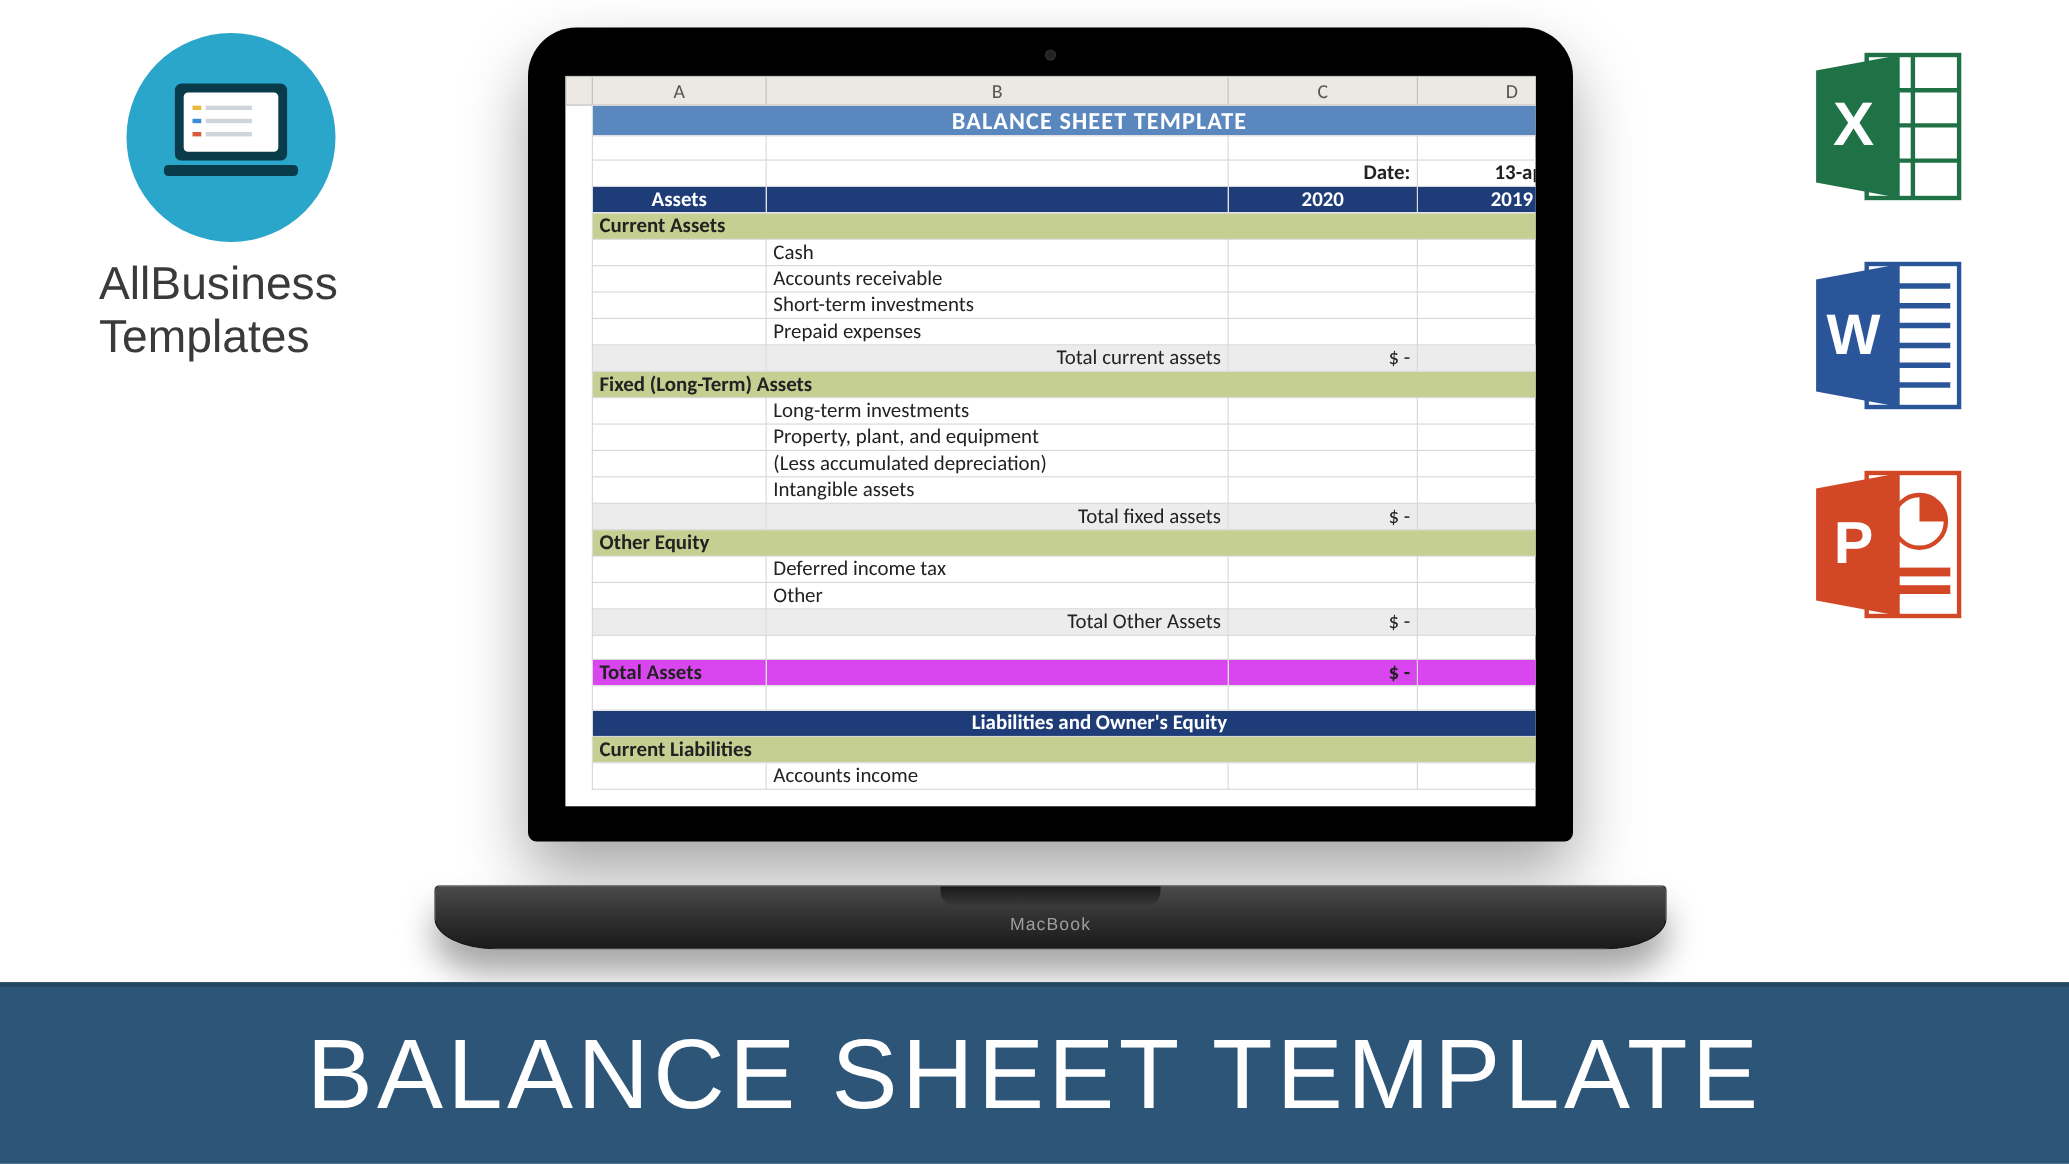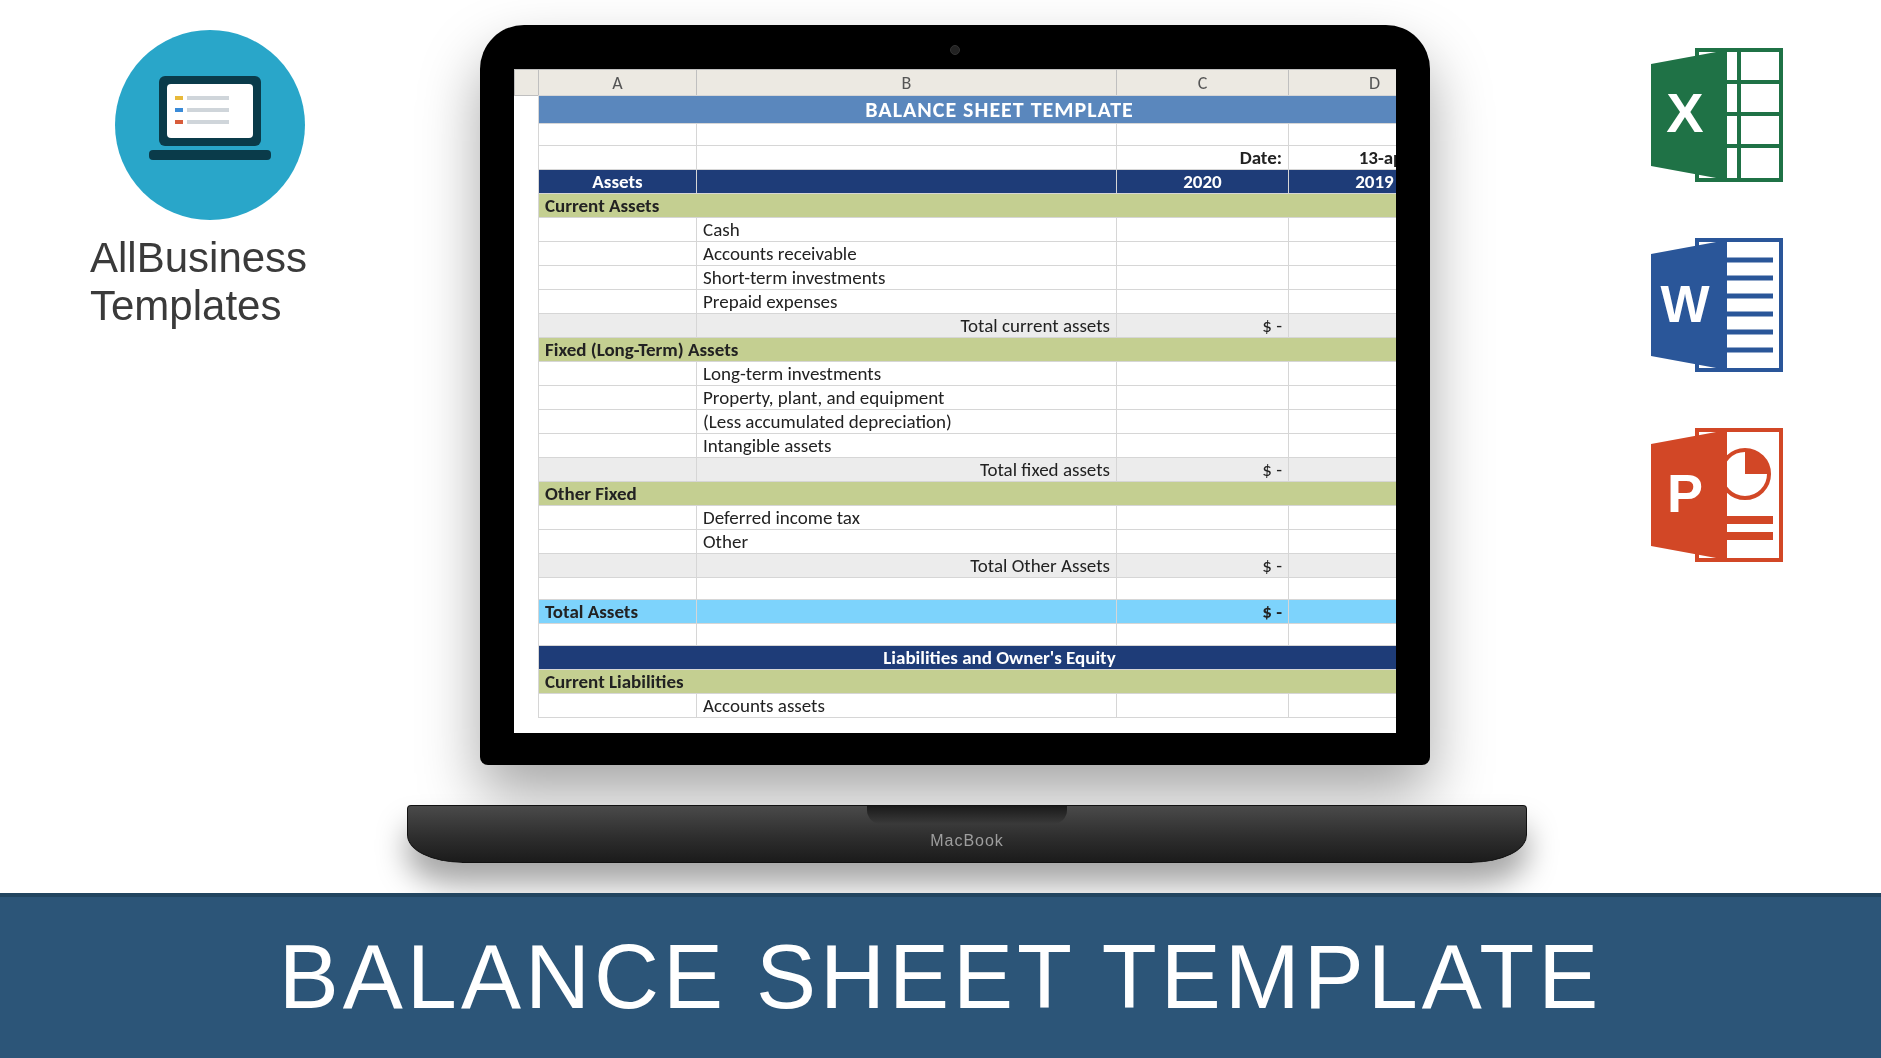--- a/index.html
+++ b/index.html
@@ -10,35 +10,35 @@
   .brand-circle { width:190px; height:190px; border-radius:50%; background:#29a6c9; margin:0 auto; display:flex; align-items:center; justify-content:center; }
   .brand-text { font-size:42px; line-height:1.15; color:#3a3a3a; margin-top:14px; font-family: "Segoe UI Light", Arial, sans-serif; font-weight:400; }
   
   .icons { position:absolute; right:80px; top:40px; width:170px; display:flex; flex-direction:column; gap:40px; align-items:center; }
   .app-icon { width:150px; height:150px; position:relative; }
   
   .laptop { position:absolute; left:395px; top:25px; width:1120px; height:860px; }
   .screen-frame { position:absolute; left:85px; top:0; width:950px; height:740px; background:#000; border-radius:44px 44px 8px 8px; padding:44px 34px 32px 34px; box-shadow: 0 30px 60px rgba(0,0,0,0.35); }
   .cam { position:absolute; top:20px; left:50%; transform:translateX(-50%); width:10px; height:10px; background:#222; border-radius:50%; border:1px solid #333;}
   .screen { width:100%; height:100%; background:#fff; overflow:hidden; position:relative; }
-  .base { position:absolute; bottom:22px; left:12px; width:1120px; height:58px; background:linear-gradient(#4a4a4a,#2e2e2e 55%,#1b1b1b); border-radius:4px 4px 56px 56px / 4px 4px 28px 28px; box-shadow:0 22px 30px rgba(0,0,0,0.35); border:1px solid #111;}
+  .base { position:absolute; bottom:22px; left:0; width:1120px; height:58px; background:linear-gradient(#4a4a4a,#2e2e2e 55%,#1b1b1b); border-radius:4px 4px 56px 56px / 4px 4px 28px 28px; box-shadow:0 22px 30px rgba(0,0,0,0.35); border:1px solid #111;}
   .base::before{ content:""; position:absolute; top:0; left:50%; transform:translateX(-50%); width:200px; height:18px; background:linear-gradient(#1a1a1a,#3a3a3a); border-radius:0 0 14px 14px;}
   .base-label { position:absolute; top:26px; left:50%; transform:translateX(-50%); color:#9e9e9e; font-size:16px; font-family:Helvetica,Arial,sans-serif; letter-spacing:1px;}
   
   .sheet { position:absolute; inset:0; font-size:19px; color:#222; }
   table.colhead { width:100%; border-collapse:collapse; table-layout:fixed; }
   table.colhead td { background:#ece9e2; border:1px solid #bfbfbf; text-align:center; font-size:18px; color:#555; height:26px; }
   .cells { position:absolute; left:24px; right:0; top:26px; bottom:0; }
   table.grid { width:100%; border-collapse:collapse; table-layout:fixed; }
   table.grid td { border:1px solid #d6d6d6; height:22px; padding:0 6px; white-space:nowrap; overflow:hidden; }
   .title-row td { background:#5a87bd; color:#fff; font-weight:bold; text-align:center; font-size:22px; height:36px; letter-spacing:1px;}
   .darkblue td { background:#1e3c78; color:#fff; font-weight:bold;text-align:center; }
   .olive td { background:#c4cf91; font-weight:bold; }
   .grey td { background:#ececec; }
-  .ltblue td { background:#7dd3fc; font-weight:bold; }
+  .ltblue td { background:#d946ef; font-weight:bold; }
   .num { text-align:right; }
   .label-col { width:158px; }
   .b-col { width:420px; }
   .c-col { width:172px; }
   .d-col { width:172px; }
   
   .banner { position:absolute; left:0; bottom:0; width:100%; height:165px; background:#2c5578; display:flex; align-items:center; justify-content:center; border-top:4px solid #224560;}
   .banner span { color:#fff; font-size:90px; font-weight:500; letter-spacing:4px; font-family:"Arial Narrow", Arial, sans-serif;}
 </style>
 </head>
@@ -221,21 +221,21 @@
                     <td></td>
                     <td></td>
                   </tr>
               <tr class="grey">
                     <td></td>
                     <td class="num">Total fixed assets</td>
                     <td class="num">$                              -</td>
                     <td class="num">$                              -</td>
                   </tr>
               <tr class="olive">
-                    <td colspan="4">Other Fixed</td>
+                    <td colspan="4">Other Equity</td>
                   </tr>
               <tr>
                     <td></td>
                     <td>Deferred income tax</td>
                     <td></td>
                     <td></td>
                   </tr>
               <tr>
                     <td></td>
                     <td>Other</td>
@@ -267,21 +267,21 @@
                     <td></td>
                   </tr>
               <tr class="darkblue">
                     <td colspan="4">Liabilities and Owner's Equity</td>
                   </tr>
               <tr class="olive">
                     <td colspan="4">Current Liabilities</td>
                   </tr>
               <tr>
                     <td></td>
-                    <td>Accounts assets</td>
+                    <td>Accounts income</td>
                     <td></td>
                     <td></td>
                   </tr>
 
             </tbody>
               </table>
           </div>
         </div>
       </div>
     </div>

